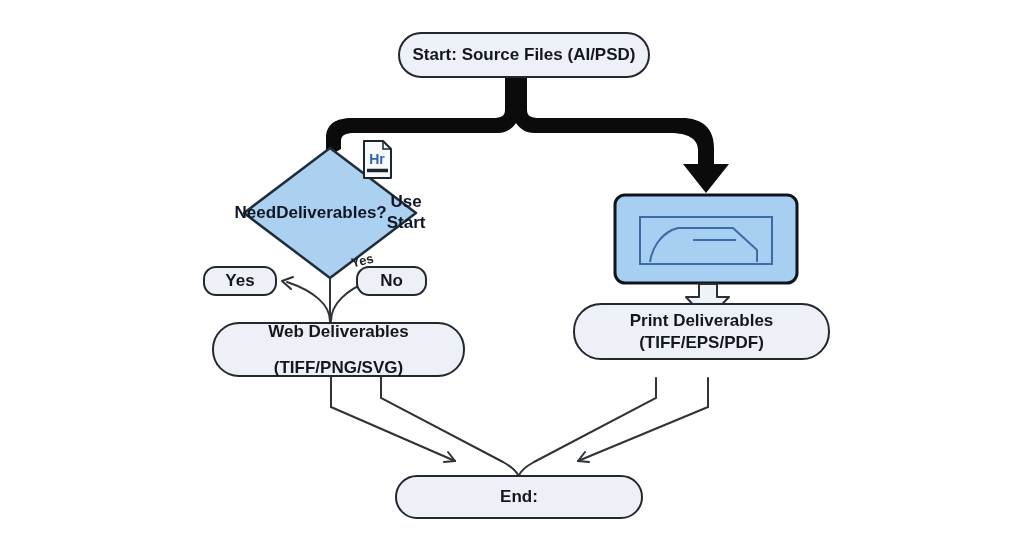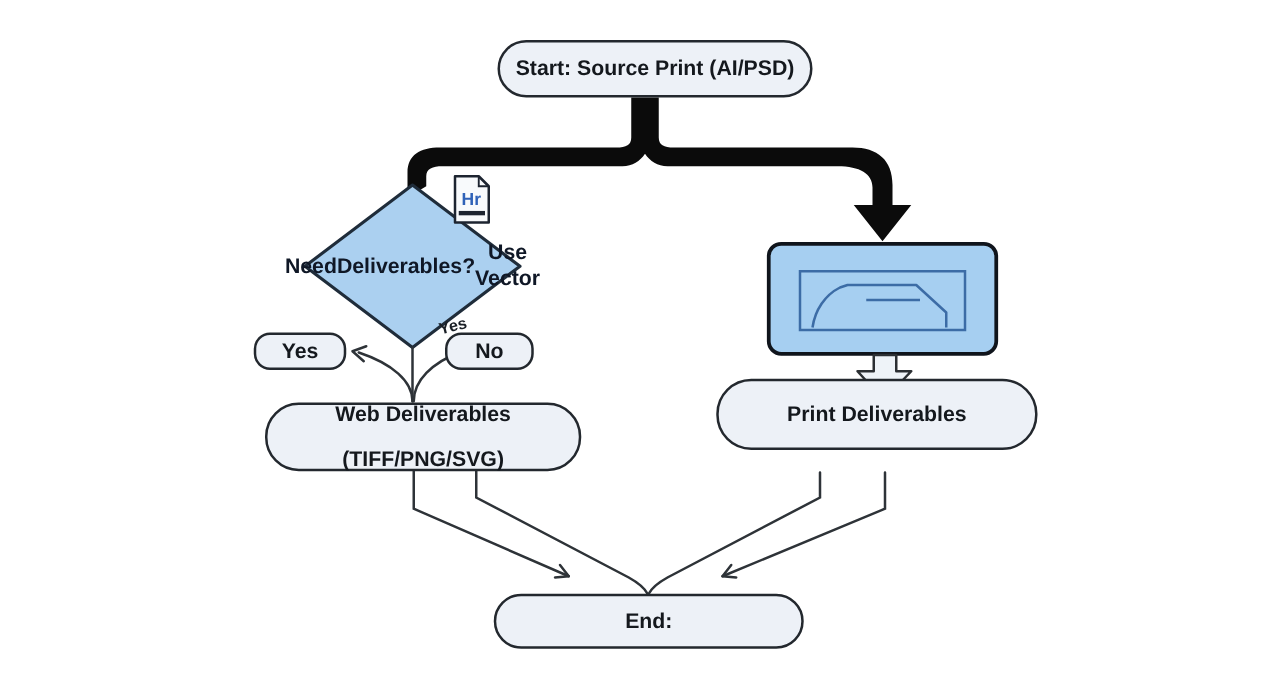--- a/index.html
+++ b/index.html
@@ -84,44 +84,45 @@
 
     <g fill="none" stroke="#2e3338" stroke-width="2" stroke-linecap="round" stroke-linejoin="round">
       <polyline points="293,277 282,281 291,289"></polyline>
       <polyline points="363,277 374,281 365,289"></polyline>
       <polyline points="448,452 455,461 444,462"></polyline>
       <polyline points="585,452 578,461 589,462"></polyline>
     </g>
   </svg>
 
   <div class="node pill" style="left:398px;top:32px;width:252px;height:46px;border-radius:23px;">
-    <span>Start: Source Print (AI/PSD)</span>
+    <span>Start: Source Files (AI/PSD)</span>
   </div>
 
   <div class="diamond-text" style="left:245px;top:178px;width:170px;height:70px;">
     <span>Need</span>
     <span>Deliverables?</span>
-    <span>Use Vector</span>
+    <span>Use Start</span>
   </div>
 
   <div class="node pill-small" style="left:203px;top:266px;width:74px;height:30px;">
     <span>Yes</span>
   </div>
   <div class="node pill-small" style="left:356px;top:266px;width:71px;height:30px;">
     <span>No</span>
   </div>
 
   <div class="edge-label" style="left:351px;top:253px;">Yes</div>
 
   <div class="node pill" style="left:212px;top:322px;width:253px;height:55px;border-radius:27px;gap:15px;">
     <span>Web Deliverables</span>
     <span>(TIFF/PNG/SVG)</span>
   </div>
 
   <div class="node pill" style="left:573px;top:303px;width:257px;height:57px;border-radius:28px;">
     <span>Print Deliverables</span>
+    <span>(TIFF/EPS/PDF)</span>
   </div>
 
   <div class="node pill" style="left:395px;top:475px;width:248px;height:44px;border-radius:27px;">
     <span>End:</span>
   </div>
 
 </div>
 
 </body></html>

